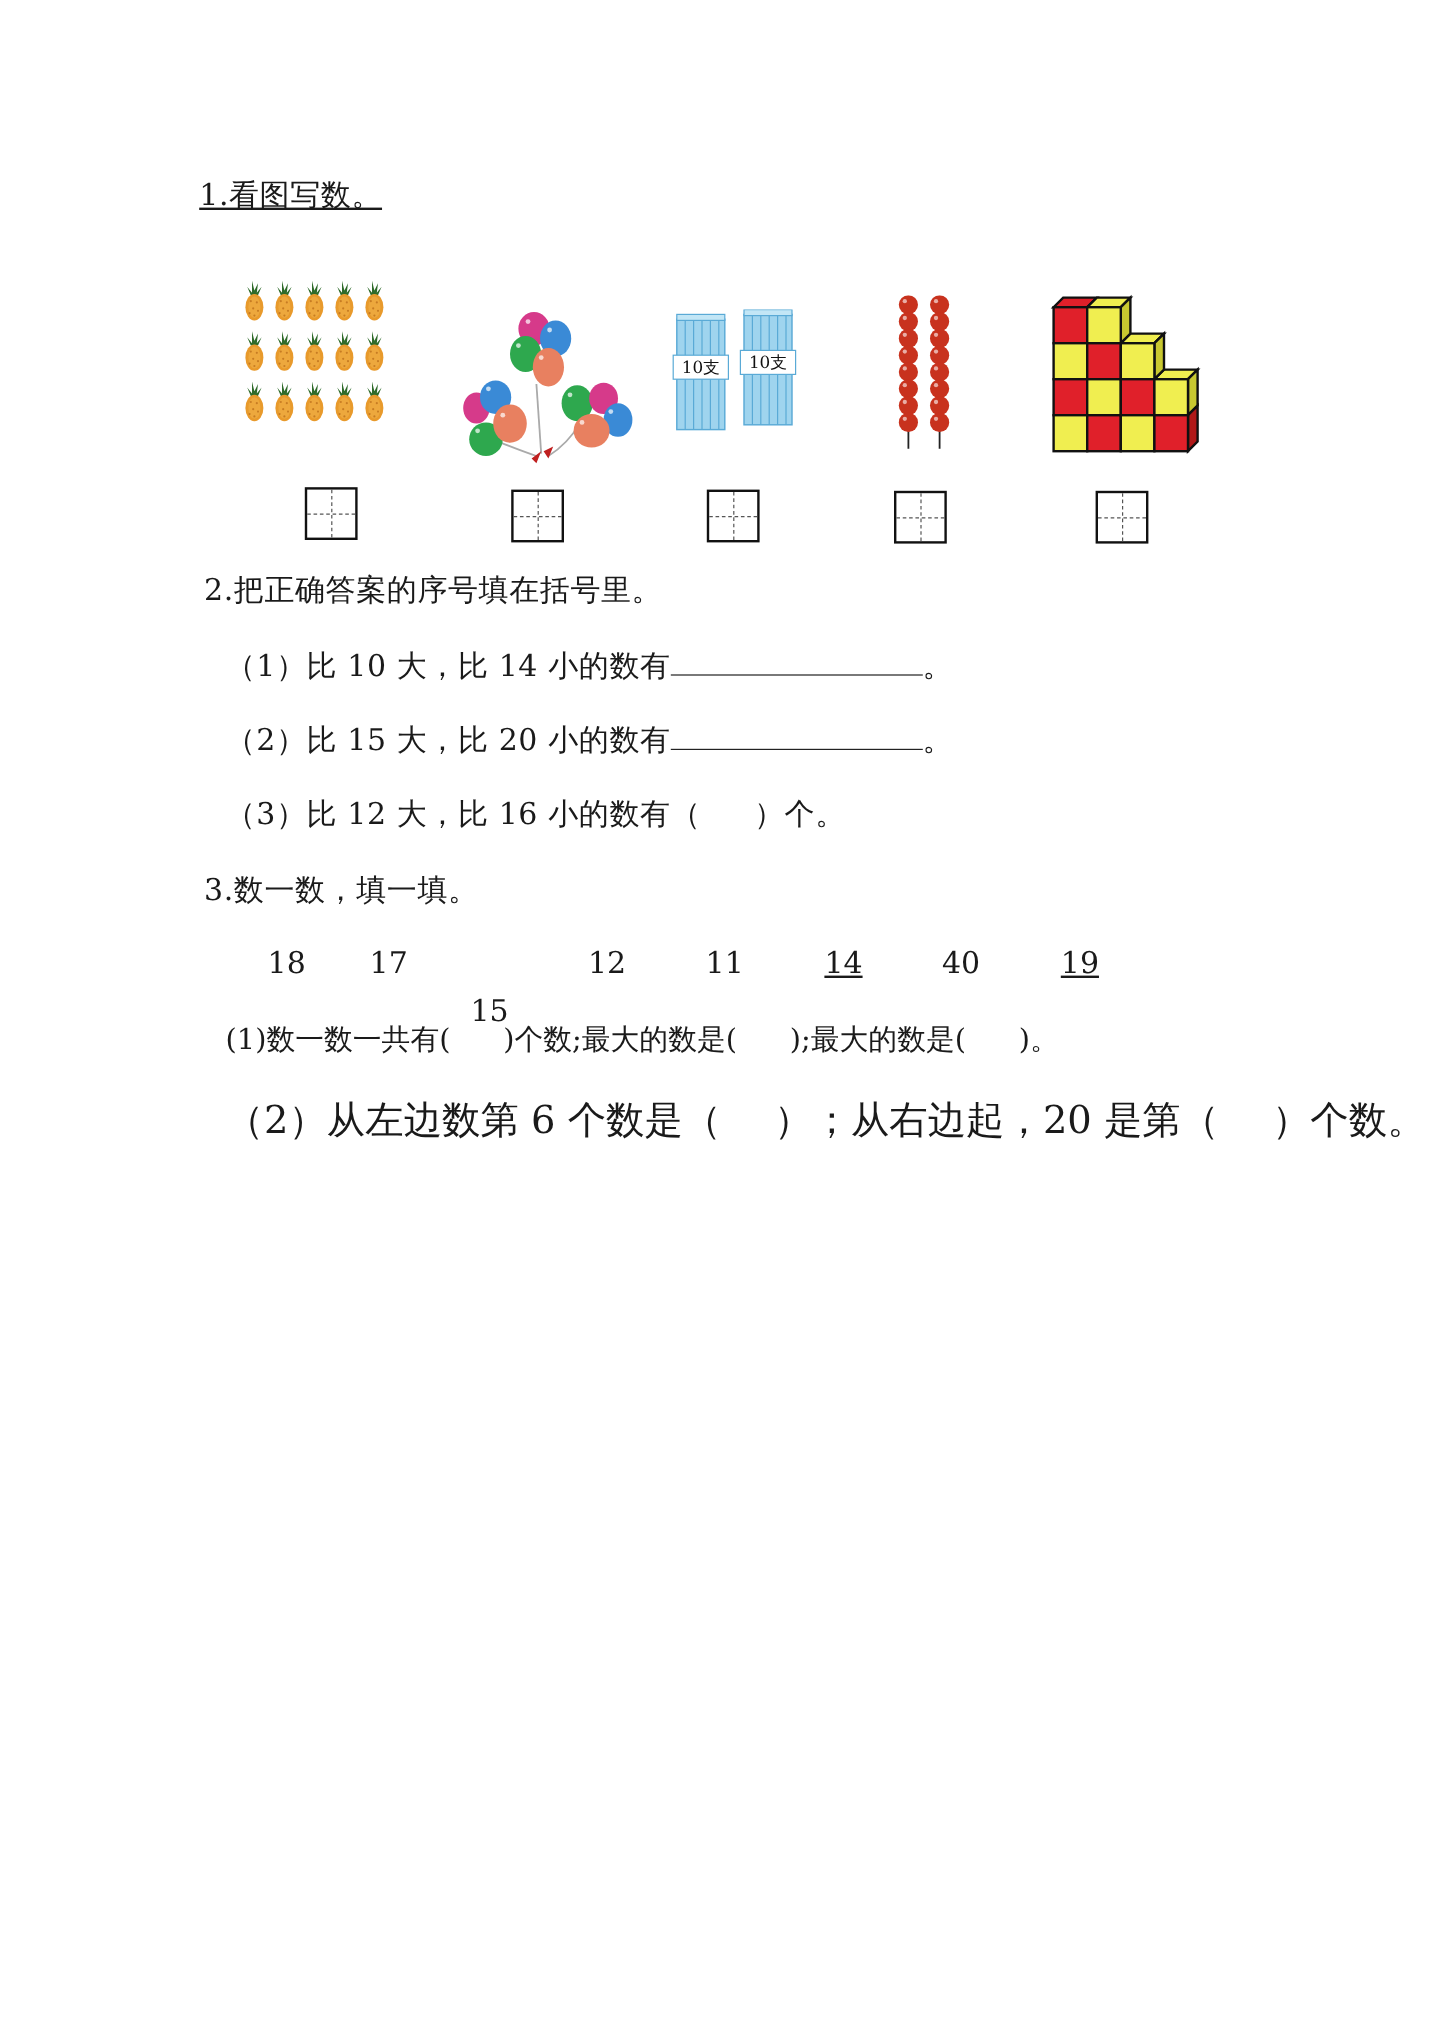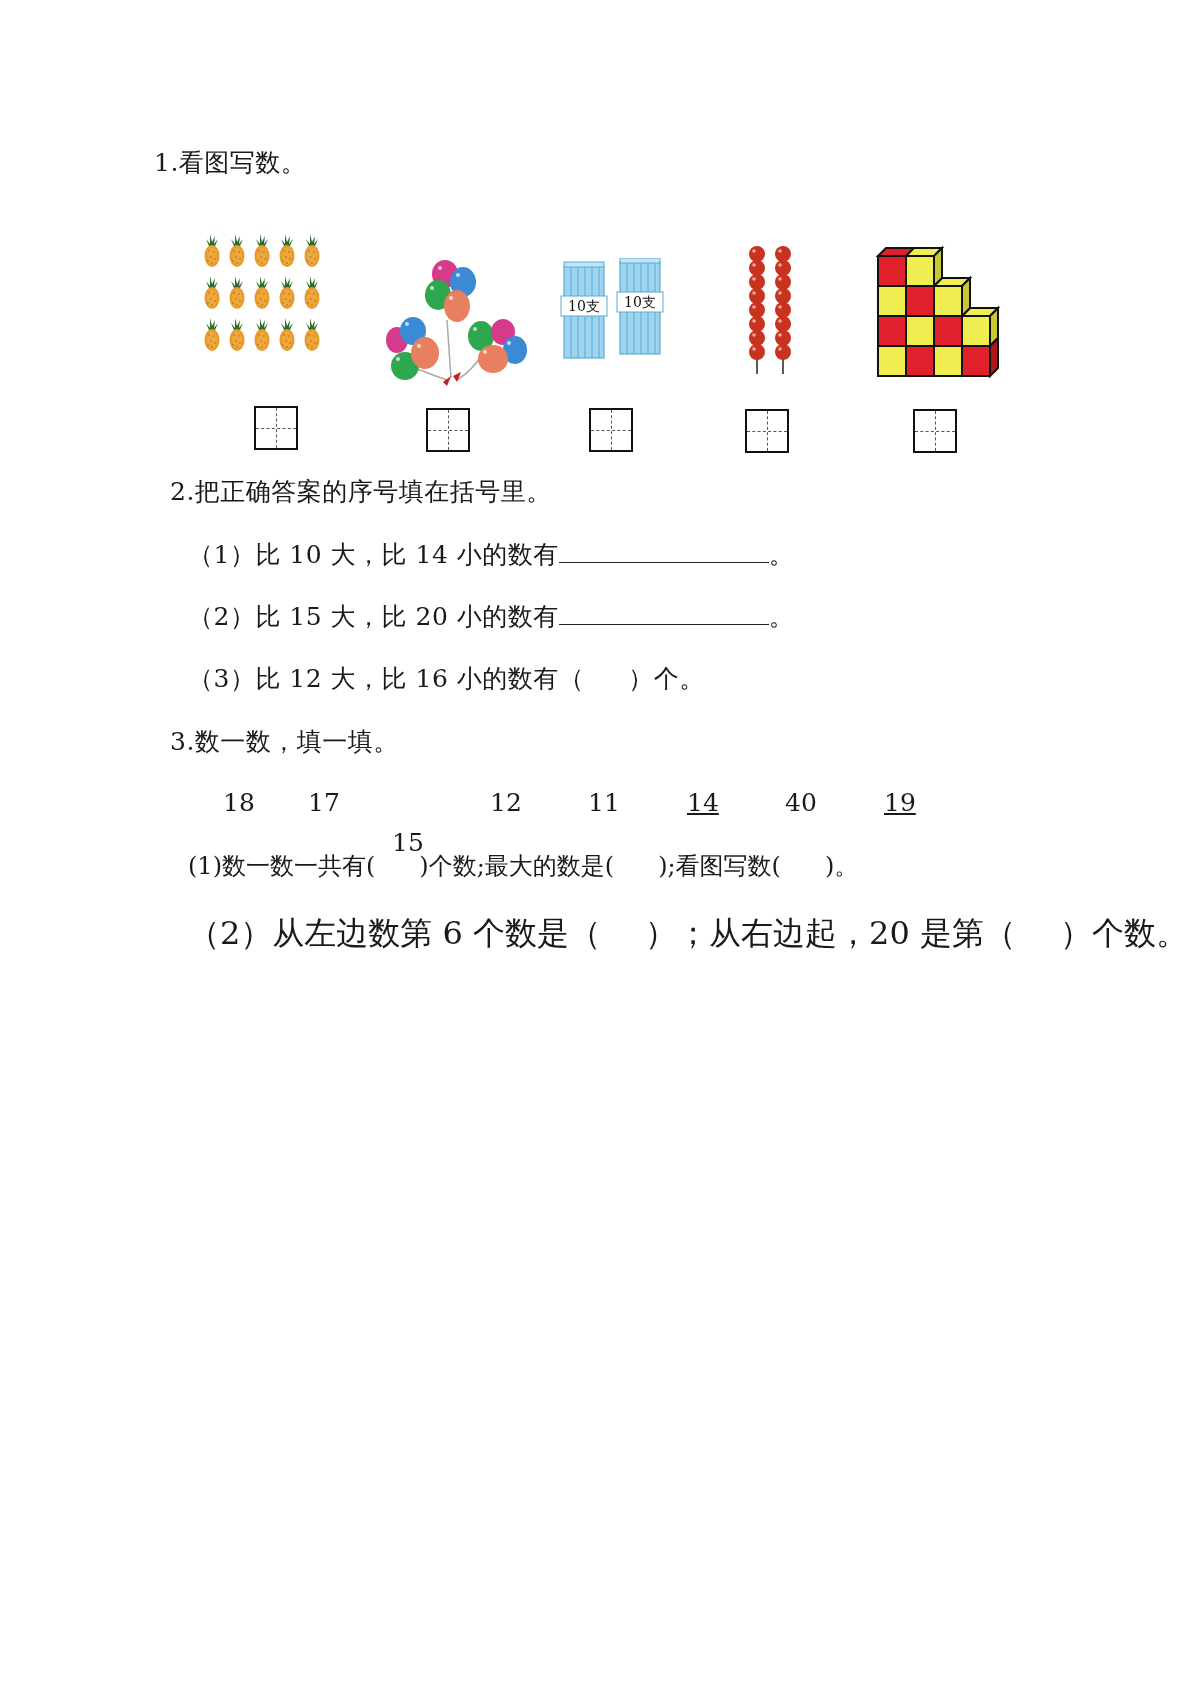--- a/index.html
+++ b/index.html
@@ -10,21 +10,21 @@
   .abox { position: absolute; width: 44px; height: 44px; border: 2px solid #111; box-sizing: border-box; }
   .abox::before { content: ""; position: absolute; left: 50%; top: 0; bottom: 0; border-left: 1.5px dashed #555; }
   .abox::after { content: ""; position: absolute; top: 50%; left: 0; right: 0; border-top: 1.5px dashed #555; }
   .blank { display: inline-block; width: 210px; border-bottom: 1.5px solid #222; height: 22px; vertical-align: baseline; }
   .paren-gap { display: inline-block; width: 44px; }
   .num { position: absolute; font-size: 25px; }
 </style>
 </head>
 <body>
 
-<div class="line" style="left:154px; top:146px;">1.看图写数。</div>
+<div class="line" style="left:166px; top:146px;text-decoration:underline;">1.看图写数。</div>
 
 <svg class="pic" style="left:200px; top:232px;" width="130" height="126">
   <defs>
     <g id="pine">
       <path d="M7 0 L9 8 L12 2 L11 10 L15 5 L12 12 L9 12 L6 12 L3 5 L7 10 Z" fill="#2f6b2a"></path>
       <ellipse cx="9" cy="22" rx="7.5" ry="11" fill="#e89a2c"></ellipse>
       <ellipse cx="9" cy="22" rx="5" ry="9" fill="#f0b24a" opacity="0.6"></ellipse>
       <g fill="#b86a18" opacity="0.7">
         <circle cx="6" cy="17" r="0.9"></circle>
           <circle cx="11" cy="18" r="0.9"></circle>
@@ -206,18 +206,18 @@
 <span class="num" style="left:223px; top:788px;">18</span>
 <span class="num" style="left:308px; top:788px;">17</span>
 <span class="num" style="left:392px; top:788px;margin-top:40px;">15</span>
 <span class="num" style="left:490px; top:788px;">12</span>
 <span class="num" style="left:588px; top:788px;">11</span>
 <span class="num" style="left:687px; top:788px;text-decoration:underline;">14</span>
 <span class="num" style="left:785px; top:788px;">40</span>
 <span class="num" style="left:884px; top:788px;text-decoration:underline;">19</span>
 
 <div class="line" style="left:188px; top:850px; font-size:24px; letter-spacing:0;">
-  <span>(1)数一数一共有(</span><span class="paren-gap"></span><span>)个数;最大的数是(</span><span class="paren-gap"></span><span>);看图写数(</span><span class="paren-gap"></span><span>)。</span>
+  <span>(1)数一数一共有(</span><span class="paren-gap"></span><span>)个数;最大的数是(</span><span class="paren-gap"></span><span>);最大的数是(</span><span class="paren-gap"></span><span>)。</span>
 </div>
 
 <div class="line" style="left:188px; top:912px; font-size:32px; letter-spacing:0;">
   <span>（2）从左边数第 6 个数是（</span><span class="paren-gap"></span><span>）；从右边起，20 是第（</span><span class="paren-gap"></span><span>）个数。</span>
 </div>
 
 </body></html>

